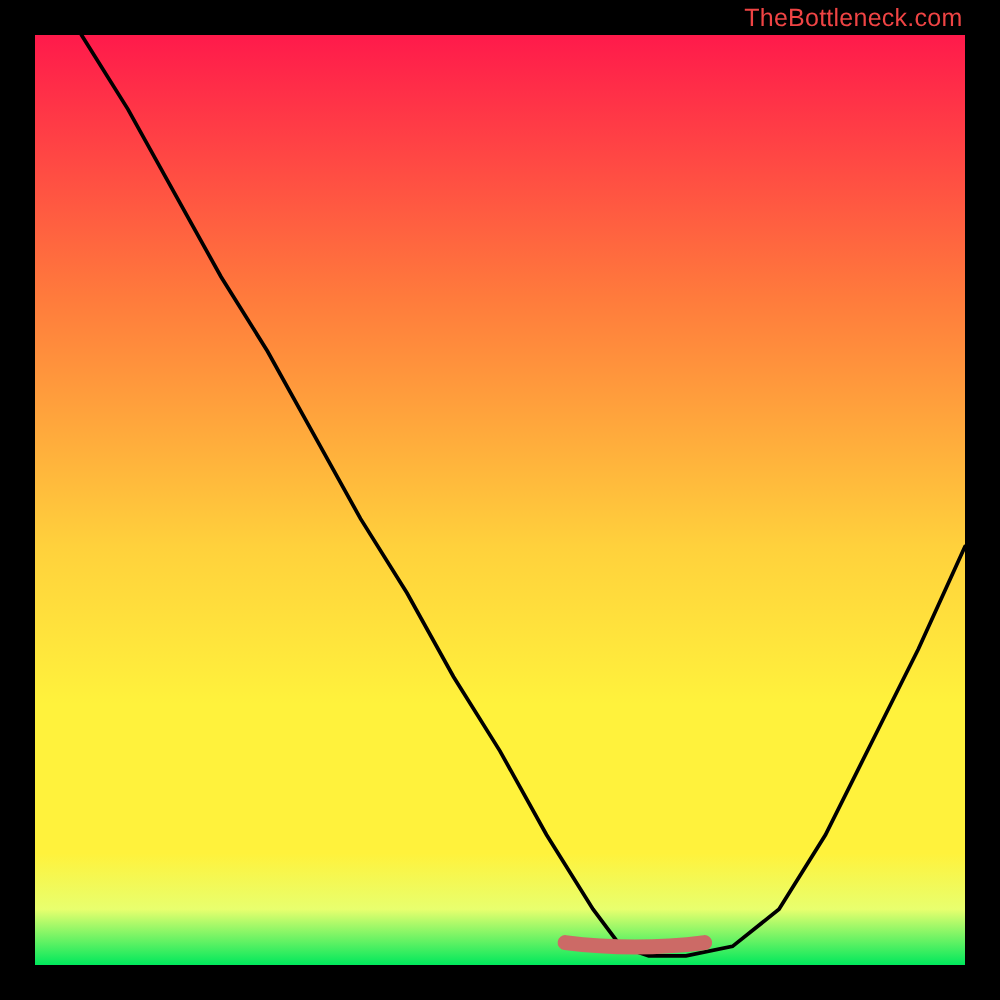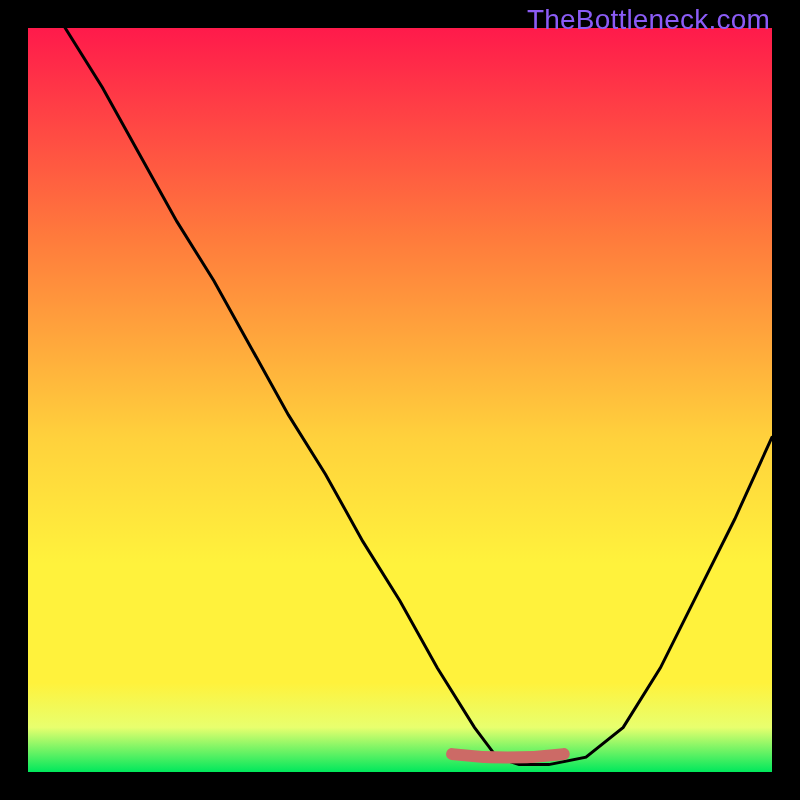--- a/index.html
+++ b/index.html
@@ -23,22 +23,22 @@
     position: absolute;
     left: 0;
     top: 0;
     width: 744px;
     height: 744px;
   }
   .watermark {
     position: absolute;
     top: 4px;
     right: 30px;
-    color: #8b5cf6;
-    font-size: 28px;
+    color: #ef4444;
+    font-size: 20px;
     letter-spacing: 0.2px;
     font-weight: 500;
   }
 </style>
 </head>
 <body>
 
 <div class="frame">
   <svg class="plot" viewBox="0 0 744 744">
     <defs>

